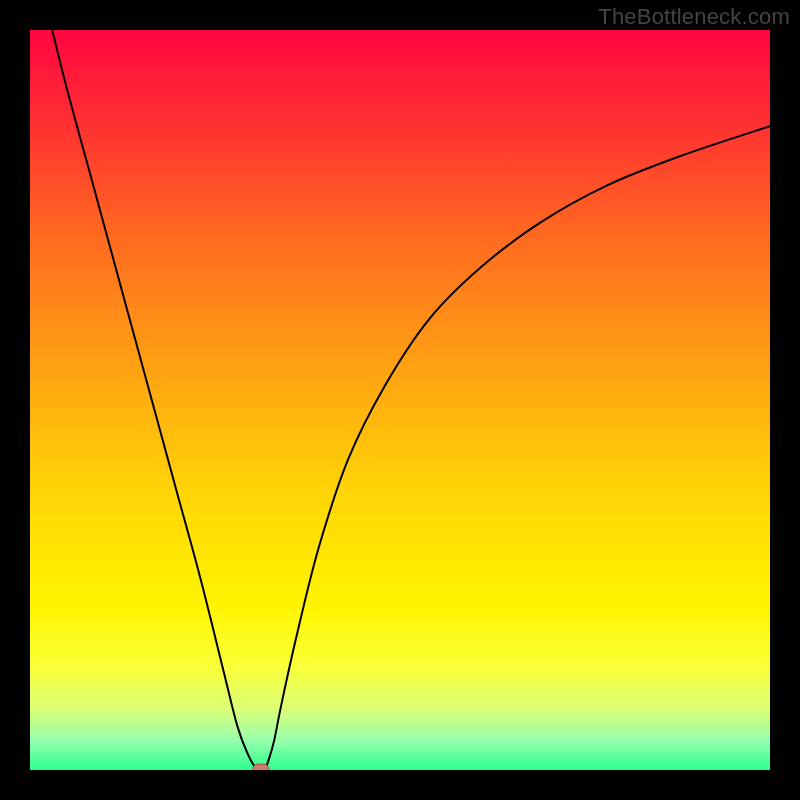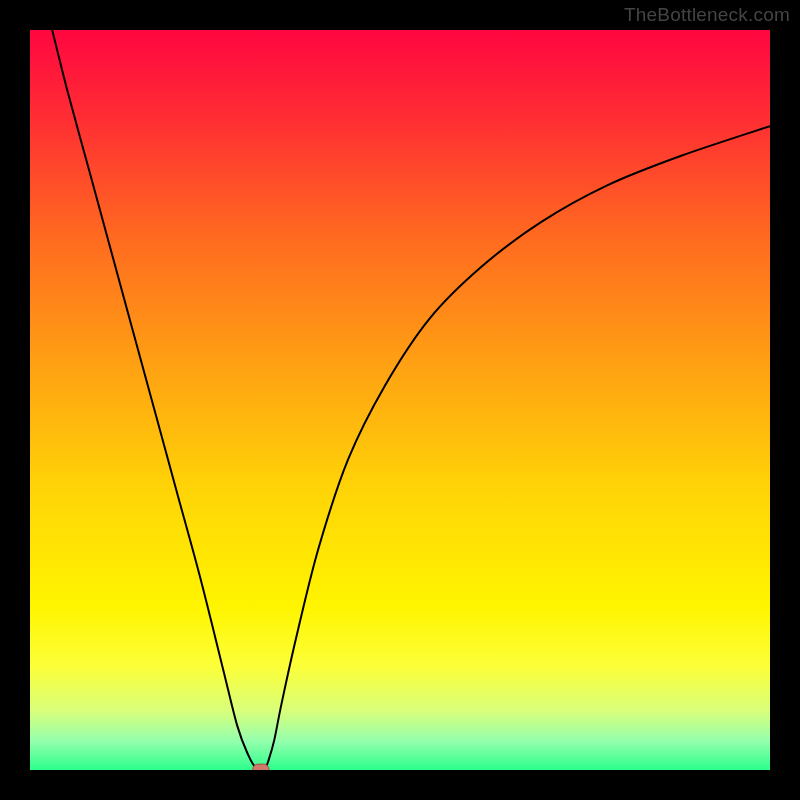--- a/index.html
+++ b/index.html
@@ -10,21 +10,21 @@
     background: #000;
     font-family: Arial, Helvetica, sans-serif;
     position: relative;
     overflow: hidden;
   }
   .watermark {
     position: absolute;
     top: 4px;
     right: 10px;
     color: #444;
-    font-size: 19px;
+    font-size: 22px;
     font-weight: 500;
     z-index: 10;
     letter-spacing: 0.2px;
   }
   .plot-area {
     position: absolute;
     left: 30px;
     top: 30px;
     width: 740px;
     height: 740px;

